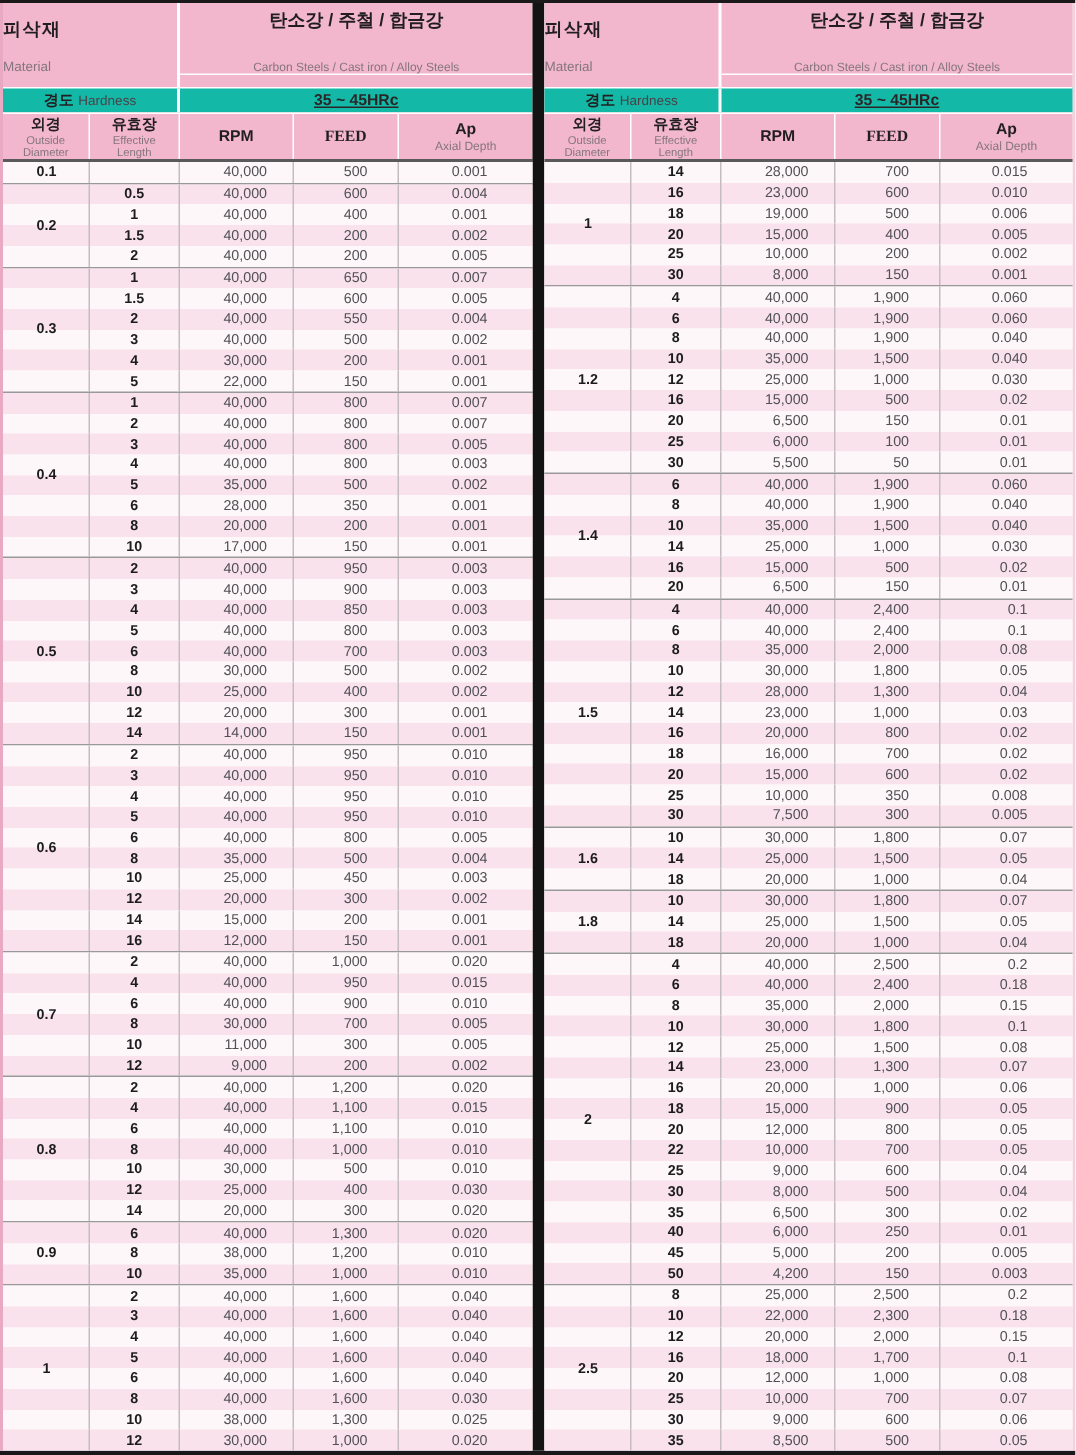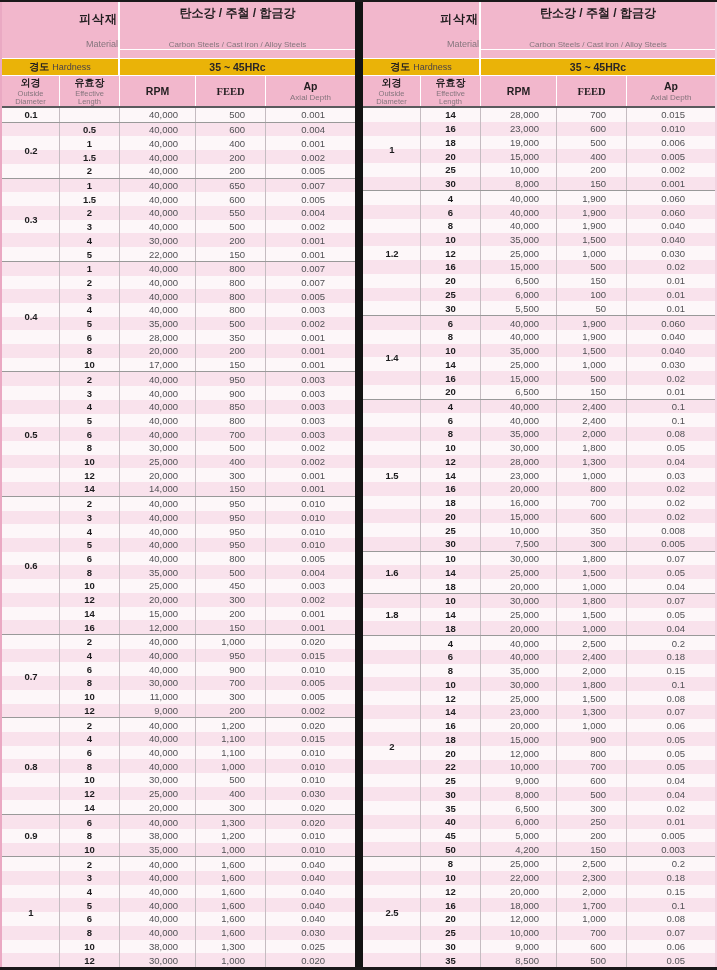--- a/index.html
+++ b/index.html
@@ -13,35 +13,35 @@
     border-bottom: 3px solid #1b181a;
     background: #fff;
   }
   .half { display: flex; flex-direction: column; background: #fdf7f9; }
   .half.left  { width: 355px; border-left: 2px solid #eaa9c3; }
   .half.right { width: 354px; border-right: 2px solid #f3d2e0; }
   .vdivider { width: 8px; background: #131313; }
 
   
   .mat-row { height: 56px; display: flex; background: #f2b7cc; }
-  .mat-left { width: 118px; border-right: 2px solid #fff; display: flex; flex-direction: column; align-items: flex-end; justify-content: center; }
+  .mat-left { width: 118px; border-right: 2px solid #fff; display: flex; flex-direction: column; align-items: flex-start; justify-content: center; }
   .mat-left .ko { font-size: 12px; font-weight: bold; color: #221e20; letter-spacing: 1px; }
   .mat-left .en { font-size: 9px; color: #85757d; margin-top: 11px; }
   .mat-right { flex: 1; display: flex; flex-direction: column; }
   .mat-right .upper { flex: 1.4; display: flex; flex-direction: column; align-items: center; justify-content: center; border-bottom: 1px solid #fff; padding-top: 3px; }
   .mat-right .steel-ko { font-size: 12px; font-weight: bold; color: #221e20; }
   .mat-right .steel-en { font-size: 8px; color: #85757d; margin-top: 18px; }
   .mat-right .lower { flex: 1; display: flex; align-items: center; justify-content: center; margin-top: 28px; }
   .mat-right .grades { font-size: 8.5px; color: #85757d; }
 
-  .hard-row { height: 17px; display: flex; background: #eab308; border-top: 1px solid #fff; }
+  .hard-row { height: 17px; display: flex; background: #14b8a6; border-top: 1px solid #fff; }
   .hard-left { width: 118px; border-right: 2px solid #fff; display: flex; align-items: center; justify-content: center; gap: 3px; }
   .hard-left .ko { font-size: 10px; font-weight: bold; color: #221e20; }
   .hard-left .en { font-size: 9px; color: #4a4247; }
-  .hard-right { flex: 1; display: flex; align-items: center; justify-content: center; font-size: 10.5px; font-weight: bold; color: #2a2628; }
+  .hard-right { flex: 1; display: flex; align-items: center; justify-content: center; font-size: 10.5px; font-weight: bold; color: #2a2628; text-decoration: underline; }
 
   .col-row { height: 33px; display: flex; background: #f2b7cc; border-top: 1px solid #fff; border-bottom: 2px solid #5a5a5d; text-align: right; }
   .col-cell { display: flex; flex-direction: column; align-items: center; justify-content: center; border-right: 1px solid #fff; }
   .col-cell:last-child { border-right: none; }
   .c-dia { width: 58px; } .c-len { width: 60px; } .c-rpm { width: 76px; } .c-feed { width: 70px; font-family: Liberation Serif, serif; } .c-ap { flex: 1; }
   .col-ko { font-size: 10px; font-weight: bold; color: #221e20; }
   .col-en { font-size: 7.5px; color: #85757d; line-height: 8px; }
   .col-big { font-size: 10.5px; font-weight: bold; color: #221e20; }
   .col-sub { font-size: 8px; color: #85757d; margin-top: 1px; }
 

